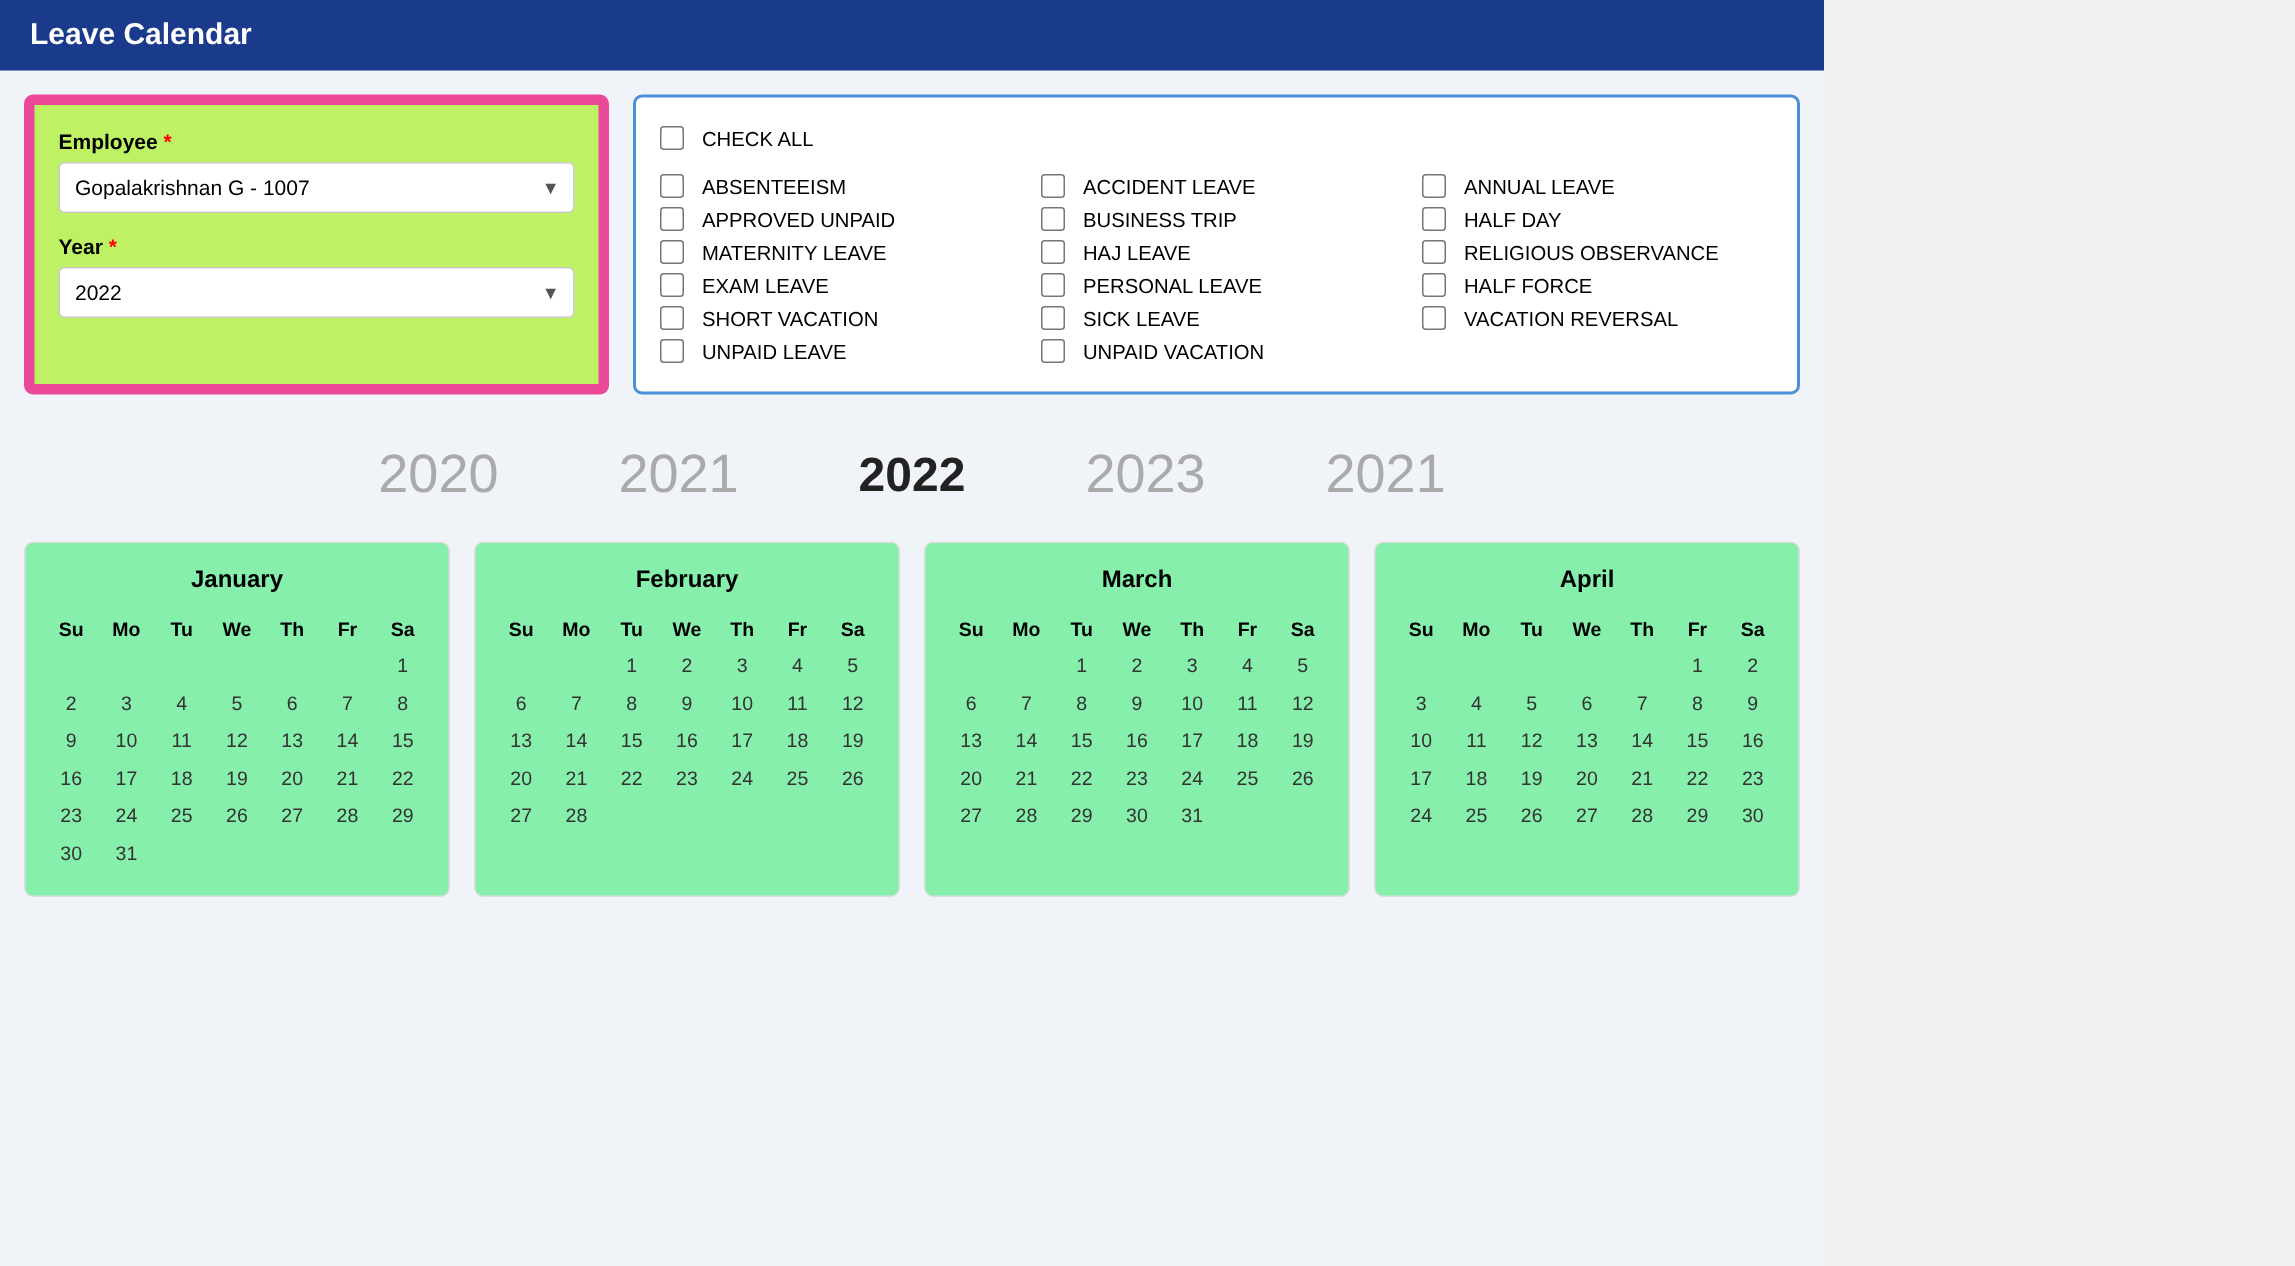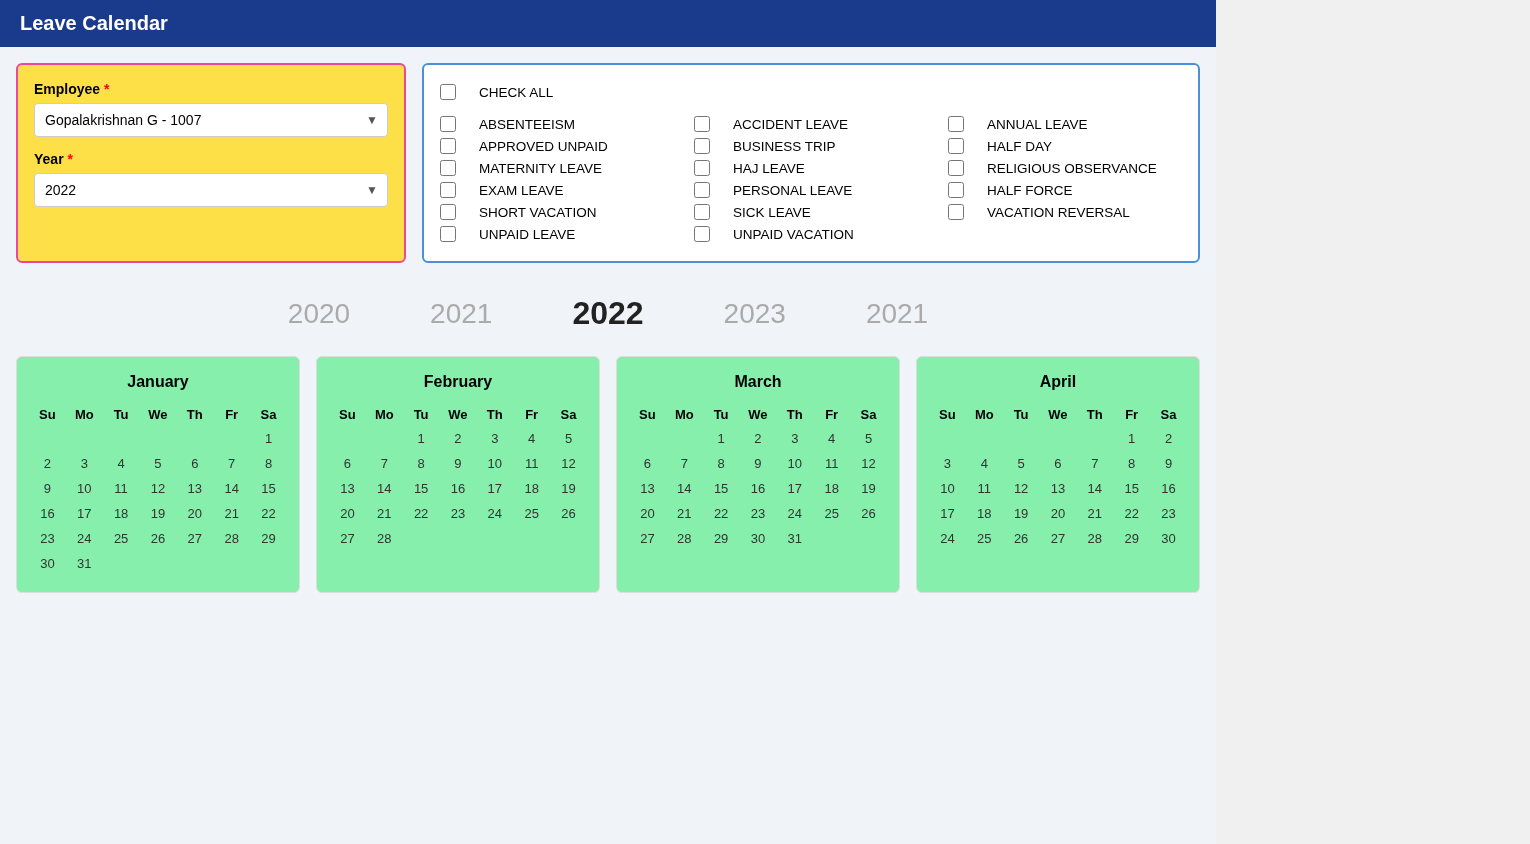--- a/index.html
+++ b/index.html
@@ -27,22 +27,22 @@
       padding: 16px;
     }
 
     .top-section {
       display: flex;
       gap: 16px;
       margin-bottom: 16px;
     }
 
     .employee-panel {
-      background: #fde047;
-      border: 2px solid #ec4899;
+      background: #bef264;
+      border: 7px solid #ec4899;
       border-radius: 6px;
       padding: 16px;
       min-width: 390px;
       max-width: 390px;
     }
 
     .field-label {
       font-weight: bold;
       font-size: 14px;
       margin-bottom: 6px;
@@ -93,21 +93,21 @@
     }
 
     .check-all-row {
       grid-column: 1 / -1;
       margin-bottom: 4px;
     }
 
     .checkbox-item {
       display: flex;
       align-items: center;
-      gap: 23px;
+      gap: 12px;
       padding: 3px 0;
     }
 
     .checkbox-item input[type="checkbox"] {
       width: 16px;
       height: 16px;
       cursor: pointer;
       flex-shrink: 0;
     }
 
@@ -120,21 +120,21 @@
     
     .year-nav {
       display: flex;
       justify-content: center;
       align-items: center;
       gap: 80px;
       padding: 16px 0 24px 0;
     }
 
     .year-nav-item {
-      font-size: 28px;
+      font-size: 36px;
       color: #aaa;
       cursor: pointer;
       font-weight: 300;
     }
 
     .year-nav-item.active {
       color: #222;
       font-weight: bold;
       font-size: 32px;
     }

